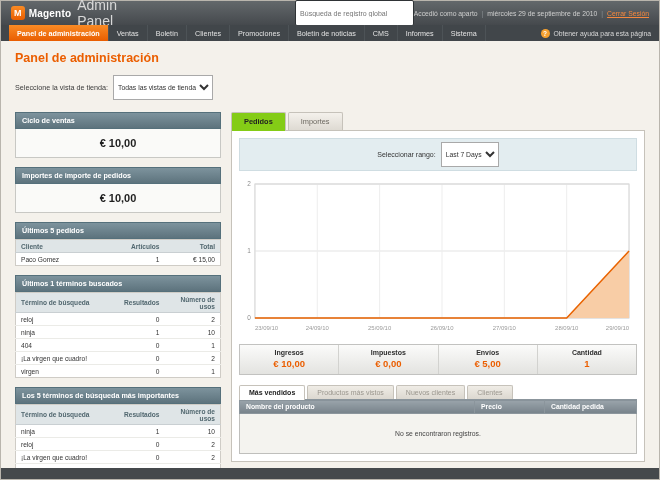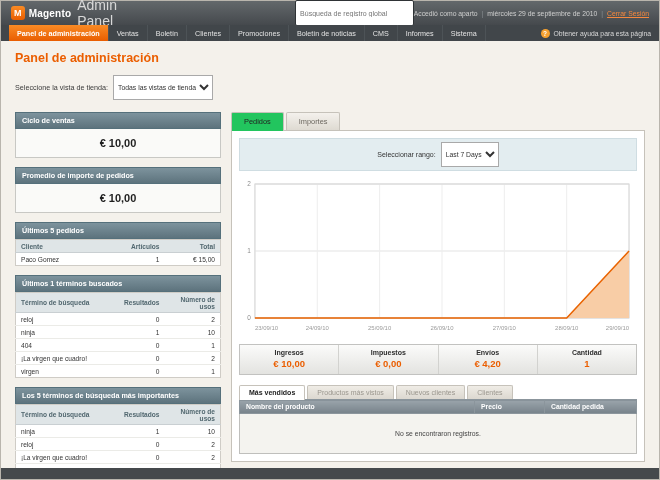--- a/index.html
+++ b/index.html
@@ -41,21 +41,21 @@
   .mini-table th.num,.mini-table td.num{text-align:right;}
   .mini-table td{padding:2.5px 5px;color:#333;border-bottom:1px solid #ebebe7;}
   .mini-table tr:last-child td{border-bottom:none;}
   .mini-table .c2{width:44px;}
   .mini-table .c3{width:56px;}
 
   
   .right-col{flex:1;min-width:0;}
   .tabs{display:flex;gap:2px;}
   .tab{font-size:7.4px;padding:4px 12px;border:1px solid #c6c2ba;border-bottom:none;background:linear-gradient(#f4f1ec,#dedad2);color:#6b675f;cursor:pointer;border-radius:2px 2px 0 0;}
-  .tab.active{background:#22c55e;color:#222;font-weight:normal;position:relative;z-index:2;margin-bottom:-1px;padding-bottom:5px;}
+  .tab.active{background:#84cc16;color:#222;font-weight:bold;position:relative;z-index:2;margin-bottom:-1px;padding-bottom:5px;}
   .panel-card{border:1px solid #c6c2ba;background:#fff;padding:7px;position:relative;z-index:1;}
   .range-strip{background:#e3edf0;border:1px solid #cfdde2;display:flex;justify-content:center;align-items:center;gap:5px;font-size:7px;color:#333;padding:3px 6px;margin-bottom:7px;}
   .chart-box{height:158px;margin-bottom:8px;}
   .chart-box svg{width:100%;height:100%;display:block;}
   .stats{display:flex;border:1px solid #c2c2c0;background:linear-gradient(#fbfbfa,#e3e3e0);margin-bottom:10px;}
   .stat{flex:1;text-align:center;padding:4px 0 5px;border-left:1px solid #d2d2cf;}
   .stat:first-child{border-left:none;}
   .stat-label{font-size:7px;font-weight:bold;color:#2e2e2e;}
   .stat-value{font-size:9.5px;font-weight:bold;color:#eb5e00;margin-top:2px;}
   .subtabs{display:flex;gap:2px;margin-top:2px;}
@@ -119,21 +119,21 @@
     <div class="cols">
 
       <div class="left-col">
 
         <div class="section">
           <div class="section-head">Ciclo de ventas</div>
           <div class="value-box">€ 10,00</div>
         </div>
 
         <div class="section">
-          <div class="section-head">Promedio de importe de pedidos</div>
+          <div class="section-head">Importes de importe de pedidos</div>
           <div class="value-box">€ 10,00</div>
         </div>
 
         <div class="section">
           <div class="section-head">Últimos 5 pedidos</div>
           <table class="mini-table">
             <thead>
               <tr>
                 <th>Cliente</th>
                 <th class="num c2">Artículos</th>
@@ -280,21 +280,21 @@
             <div class="stat">
               <div class="stat-label">Ingresos</div>
               <div class="stat-value">€ 10,00</div>
             </div>
             <div class="stat">
               <div class="stat-label">Impuestos</div>
               <div class="stat-value">€ 0,00</div>
             </div>
             <div class="stat">
               <div class="stat-label">Envíos</div>
-              <div class="stat-value">€ 4,20</div>
+              <div class="stat-value">€ 5,00</div>
             </div>
             <div class="stat">
               <div class="stat-label">Cantidad</div>
               <div class="stat-value">1</div>
             </div>
           </div>
 
           <div class="subtabs">
             <div class="subtab active">Más vendidos</div>
             <div class="subtab">Productos más vistos</div>

